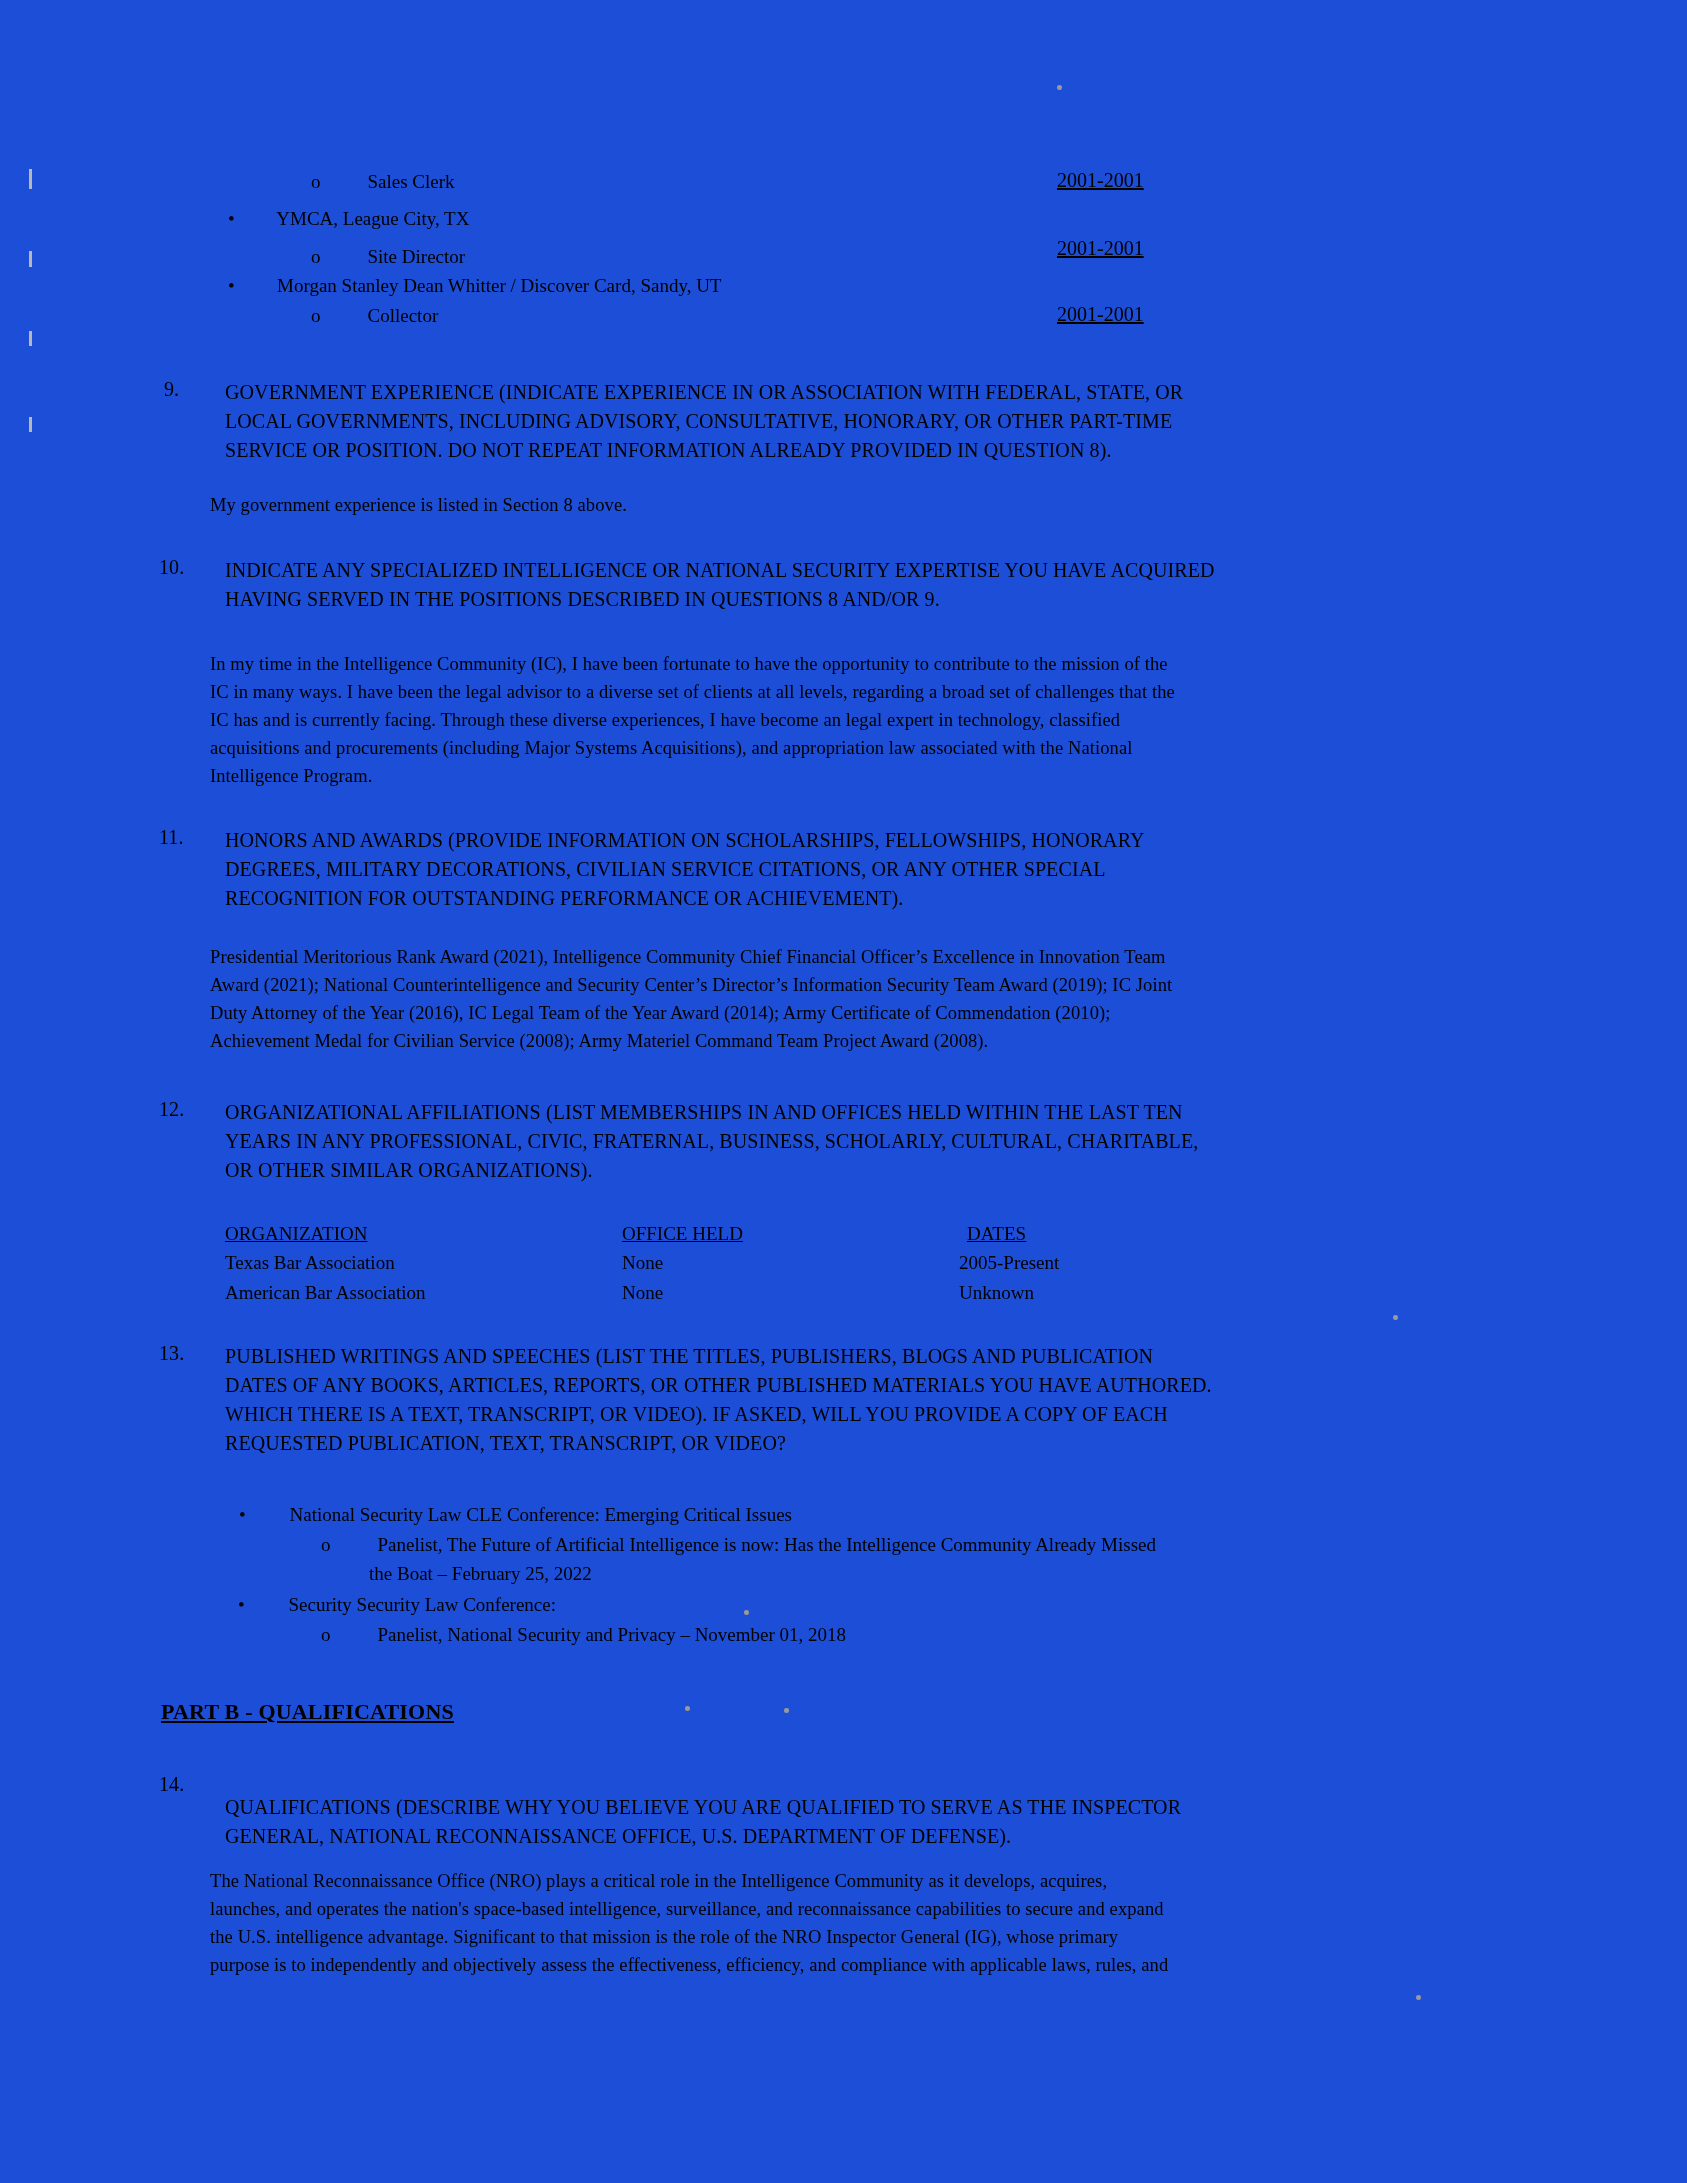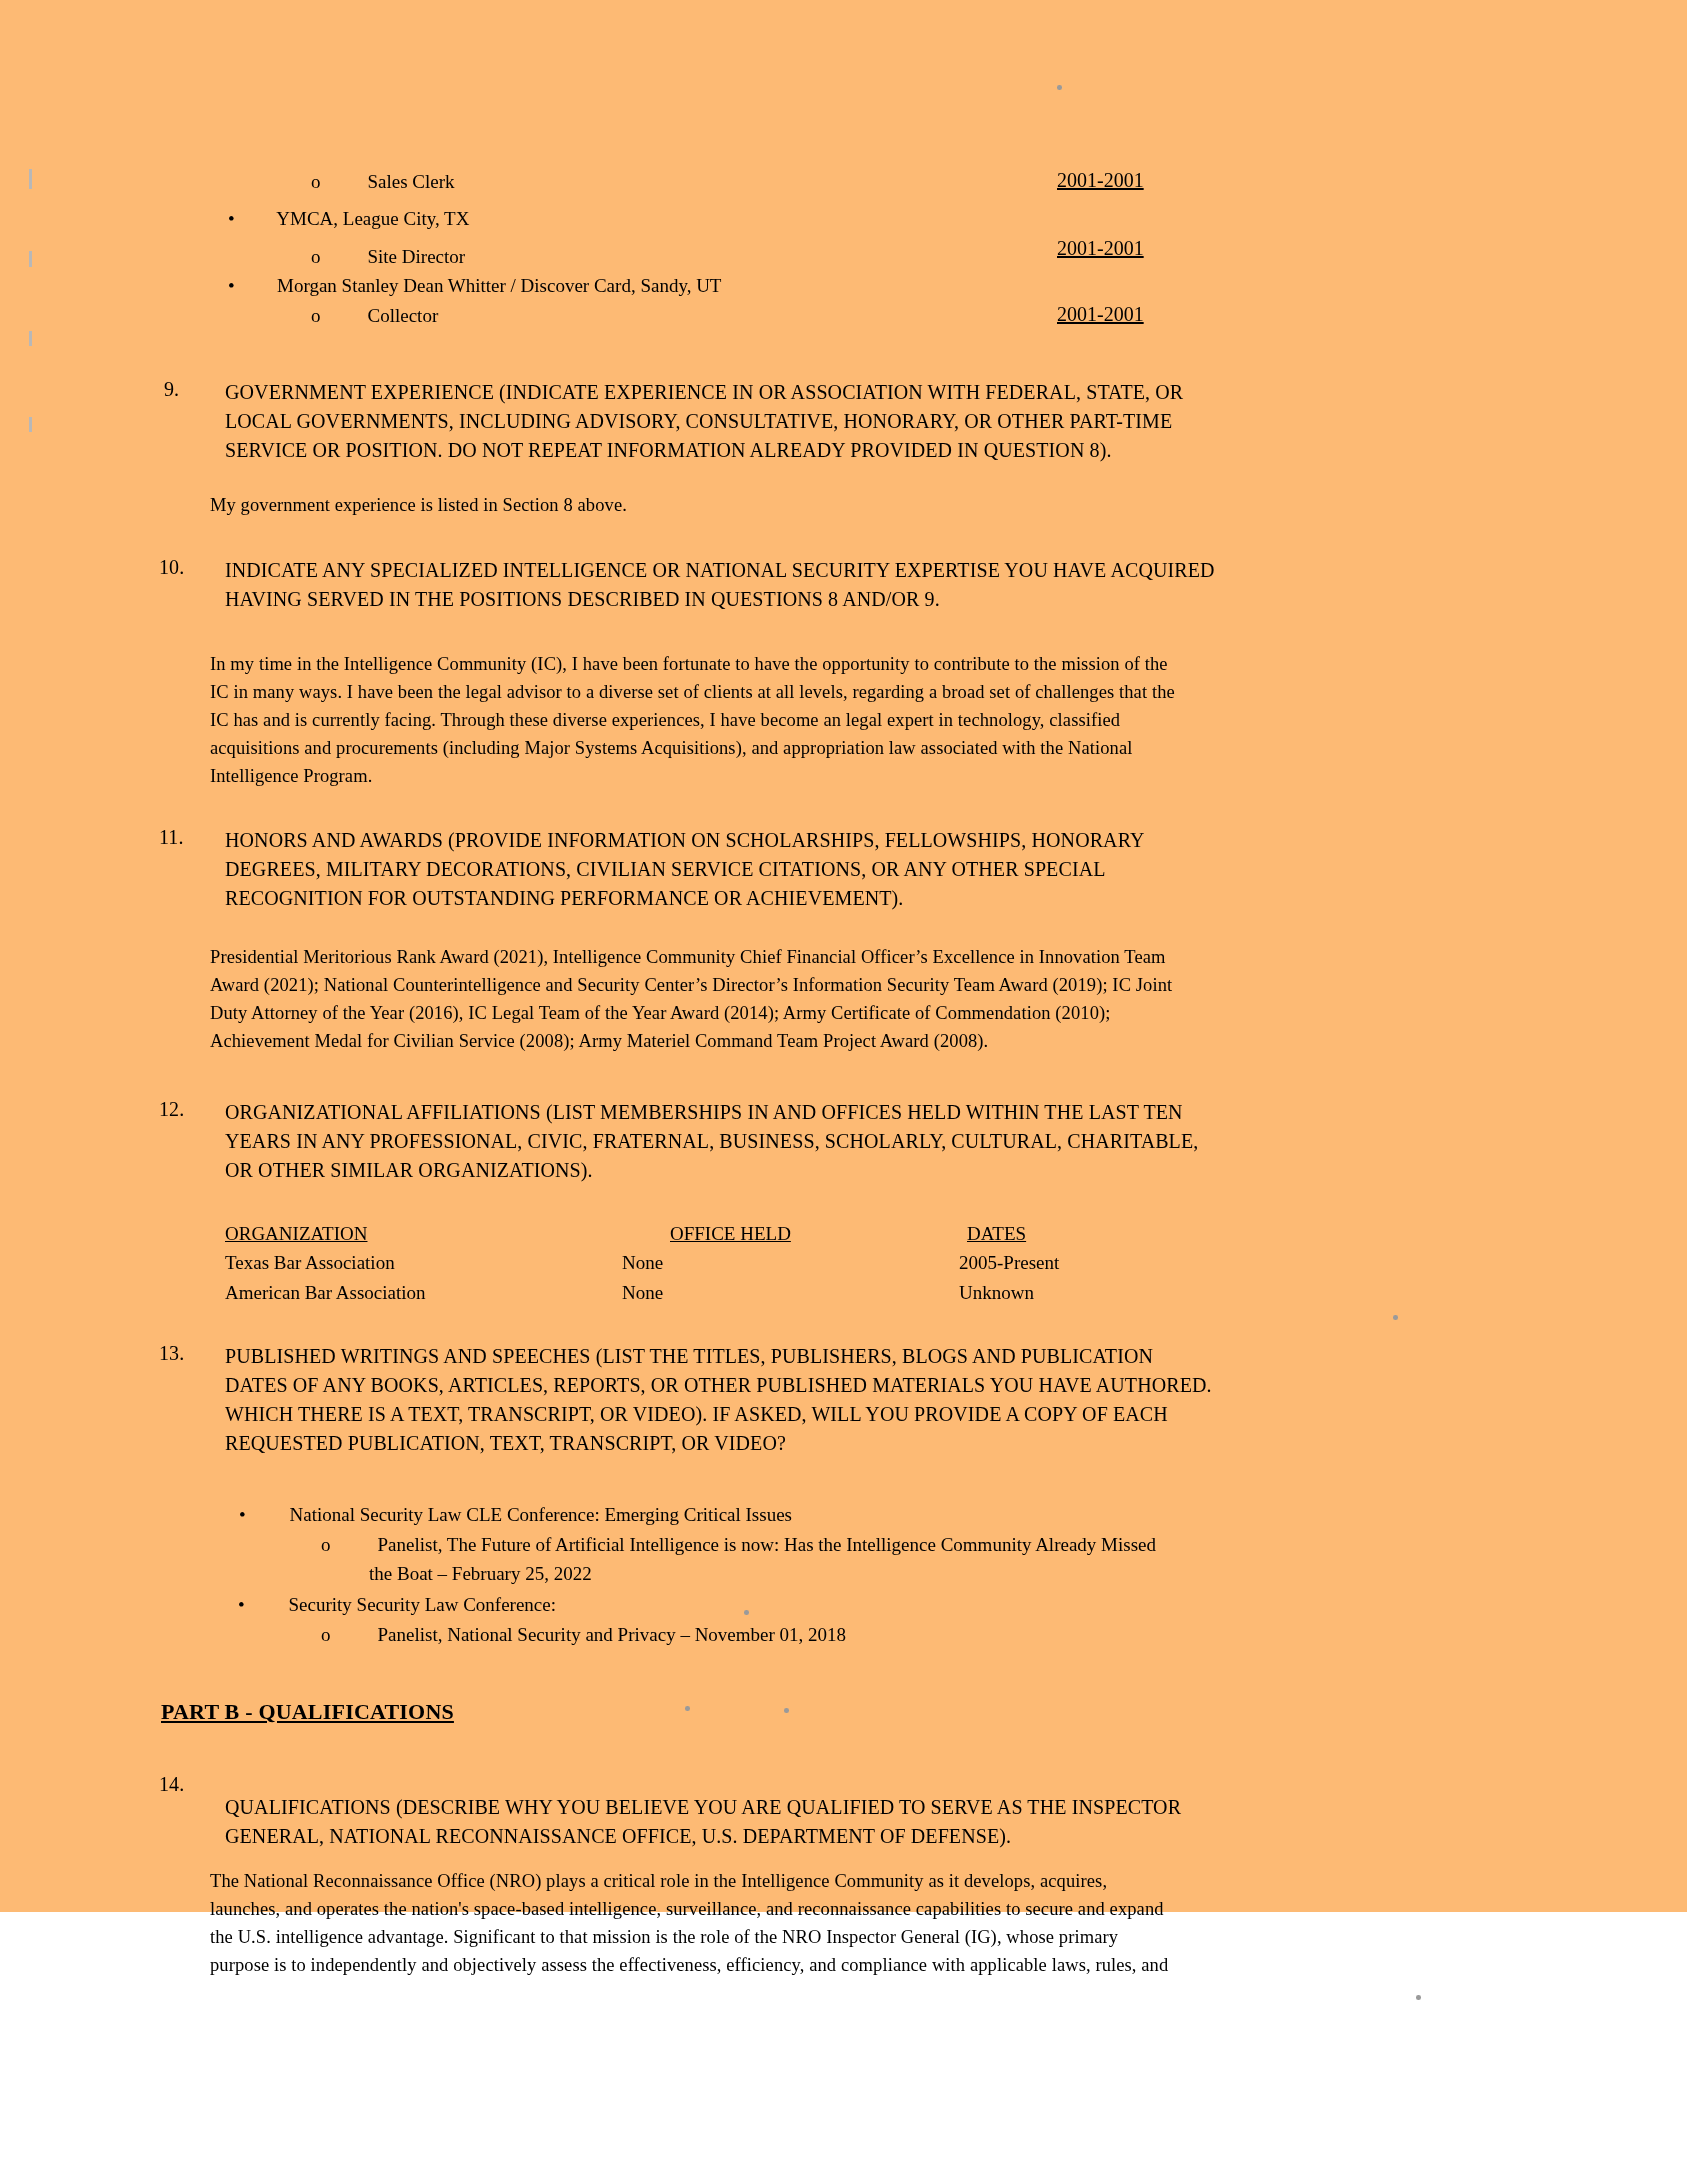--- a/index.html
+++ b/index.html
@@ -11,22 +11,22 @@
     width: 1687px;
     height: 2183px;
     font-family: "Liberation Serif", serif;
     color: #000000;
     position: relative;
     overflow: hidden;
   }
   .page {
     position: relative;
     width: 1687px;
-    height: 1912px;
-    background: #fdba74;
+    height: 2183px;
+    background: #1d4ed8;
   }
   .content {
     position: absolute;
     left: 0;
     top: 0;
     width: 1687px;
     height: 2183px;
     padding: 0;
   }
 
@@ -184,21 +184,21 @@
     </div>
 
     <div class="q-num" style="left:159px;top:1098px;">12.</div>
     <div class="q-text" style="left:225px;top:1098px;width:1257px;">
       <div>ORGANIZATIONAL AFFILIATIONS (LIST MEMBERSHIPS IN AND OFFICES HELD WITHIN THE LAST TEN</div>
       <div>YEARS IN ANY PROFESSIONAL, CIVIC, FRATERNAL, BUSINESS, SCHOLARLY, CULTURAL, CHARITABLE,</div>
       <div>OR OTHER SIMILAR ORGANIZATIONS).</div>
     </div>
 
     <div class="tbl-head" style="left:225px;top:1223px;">ORGANIZATION</div>
-    <div class="tbl-head" style="left:622px;top:1223px;margin-left:48px;">OFFICE HELD</div>
+    <div class="tbl-head" style="left:622px;top:1223px;">OFFICE HELD</div>
     <div class="tbl-head" style="left:967px;top:1223px;">DATES</div>
 
     <div class="tbl-cell" style="left:225px;top:1252px;">Texas Bar Association</div>
     <div class="tbl-cell" style="left:622px;top:1252px;">None</div>
     <div class="tbl-cell" style="left:959px;top:1252px;">2005-Present</div>
 
     <div class="tbl-cell" style="left:225px;top:1282px;">American Bar Association</div>
     <div class="tbl-cell" style="left:622px;top:1282px;">None</div>
     <div class="tbl-cell" style="left:959px;top:1282px;">Unknown</div>
 

